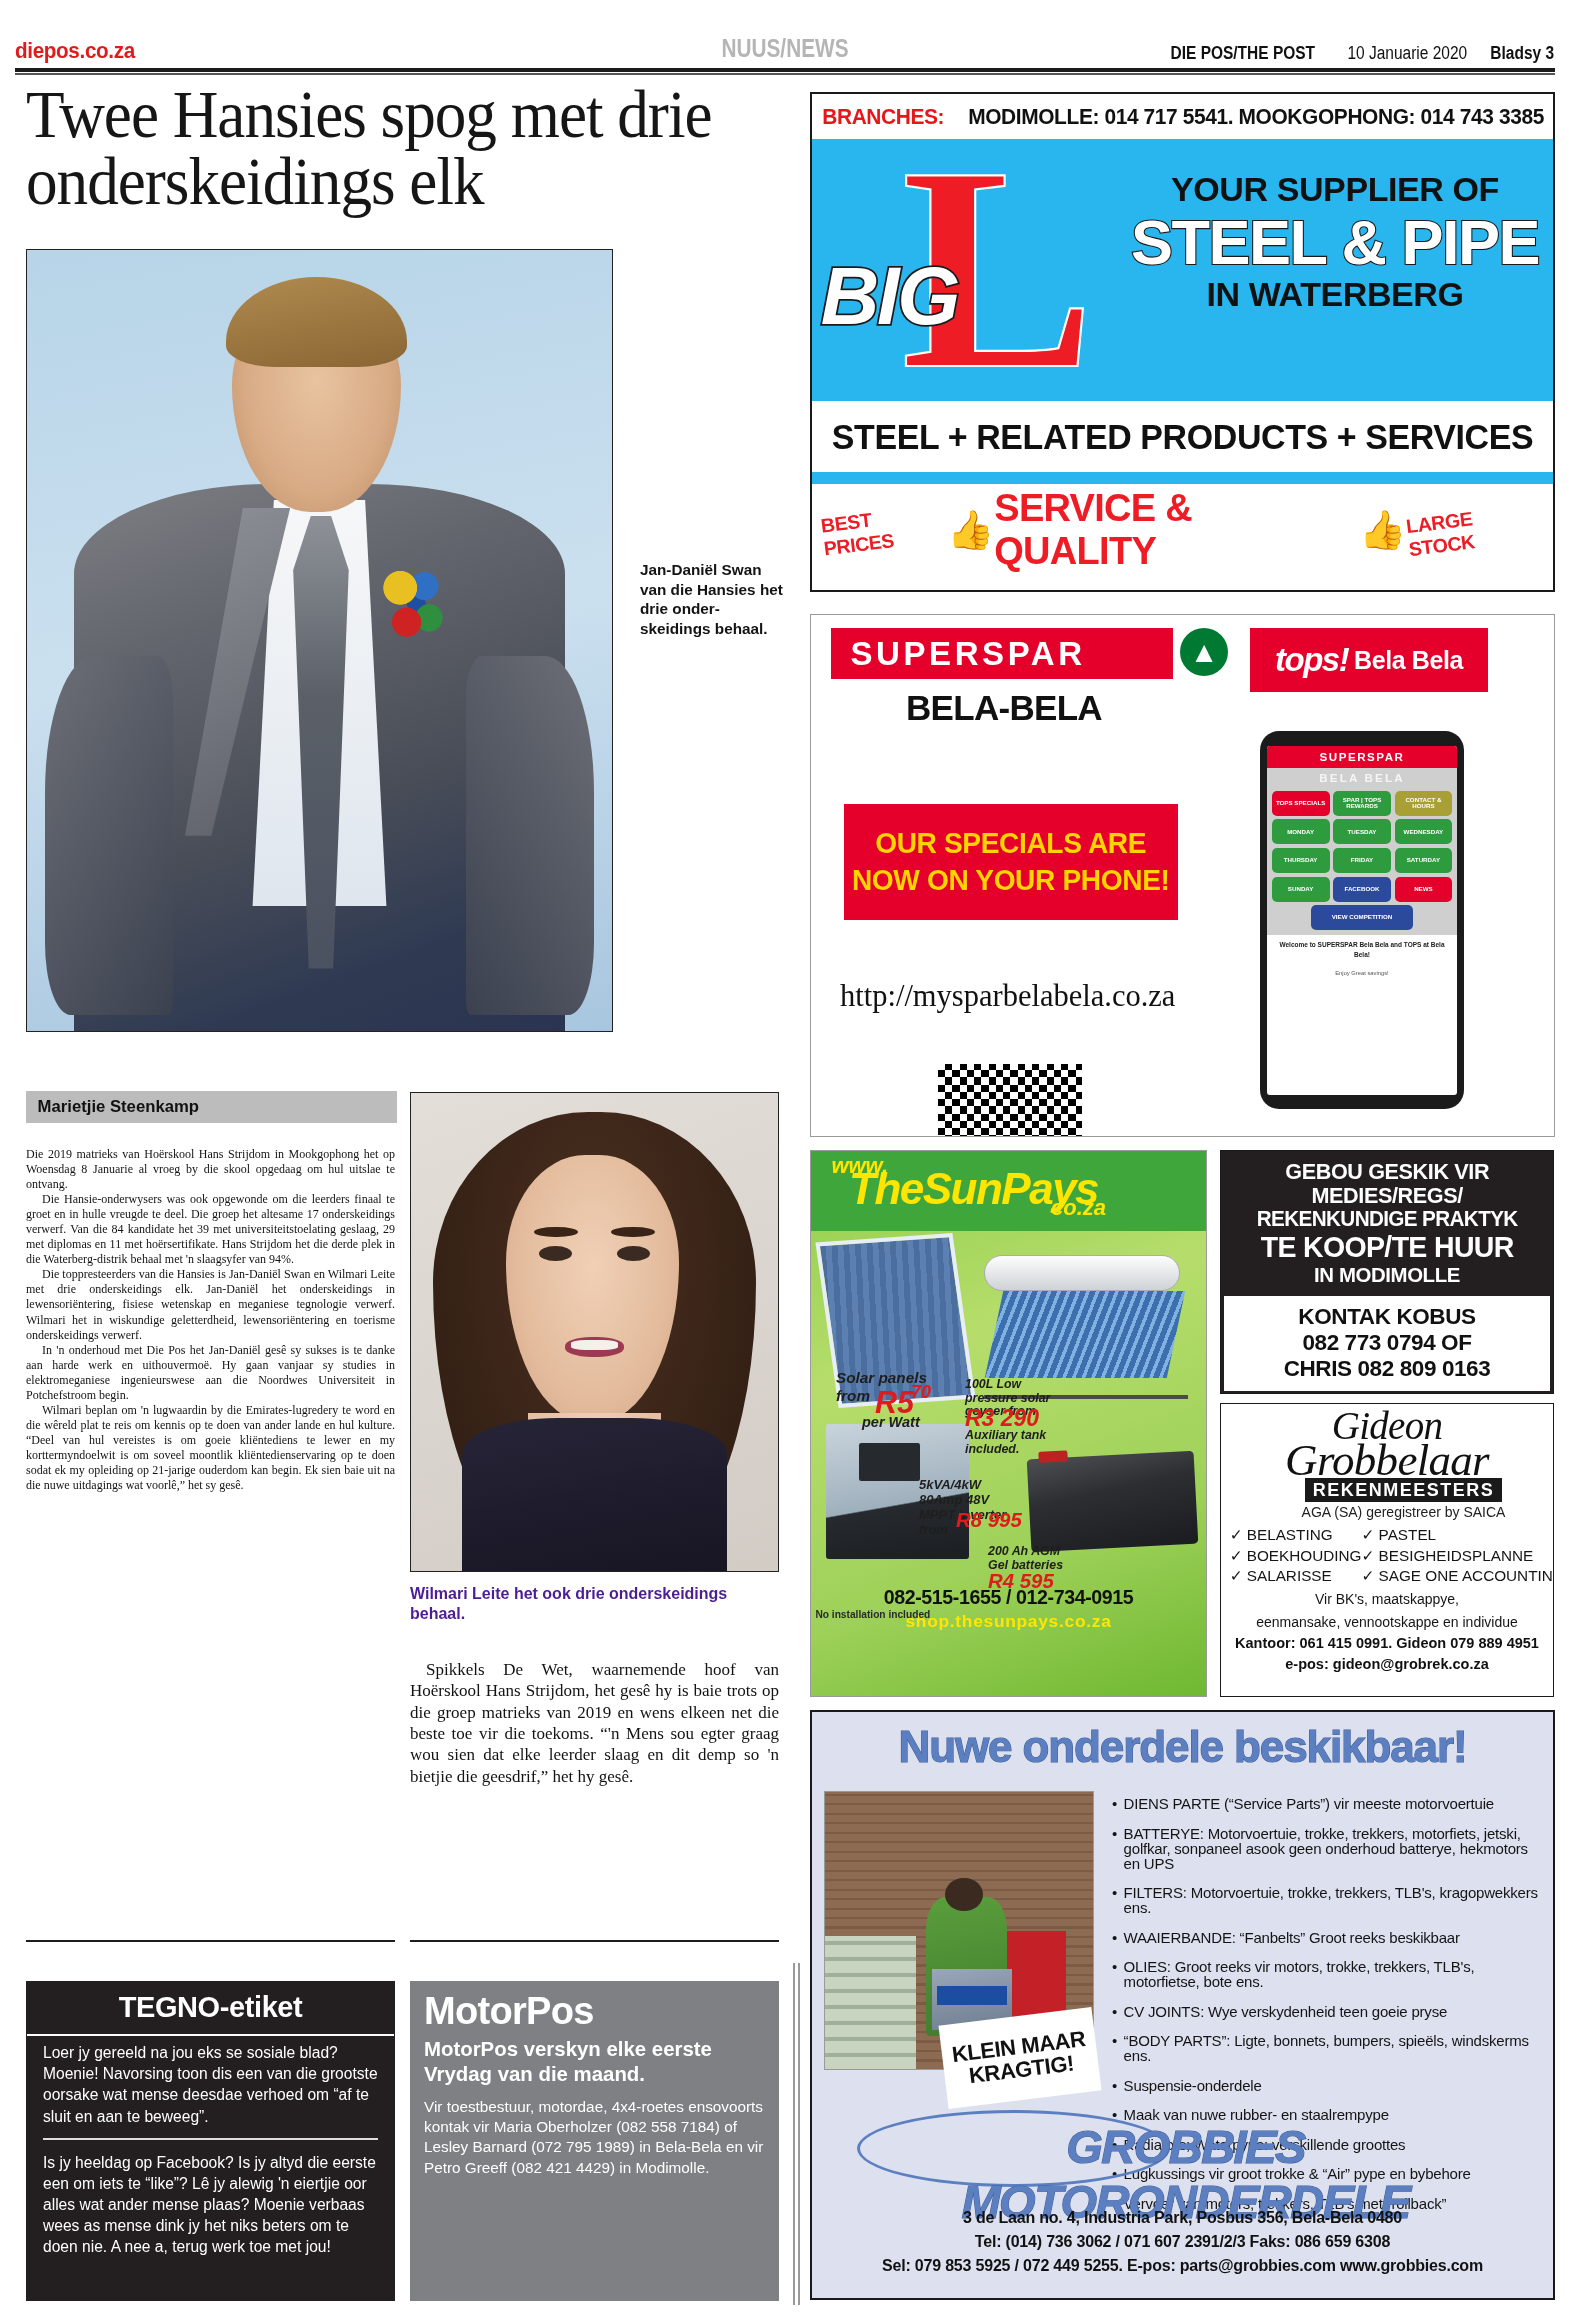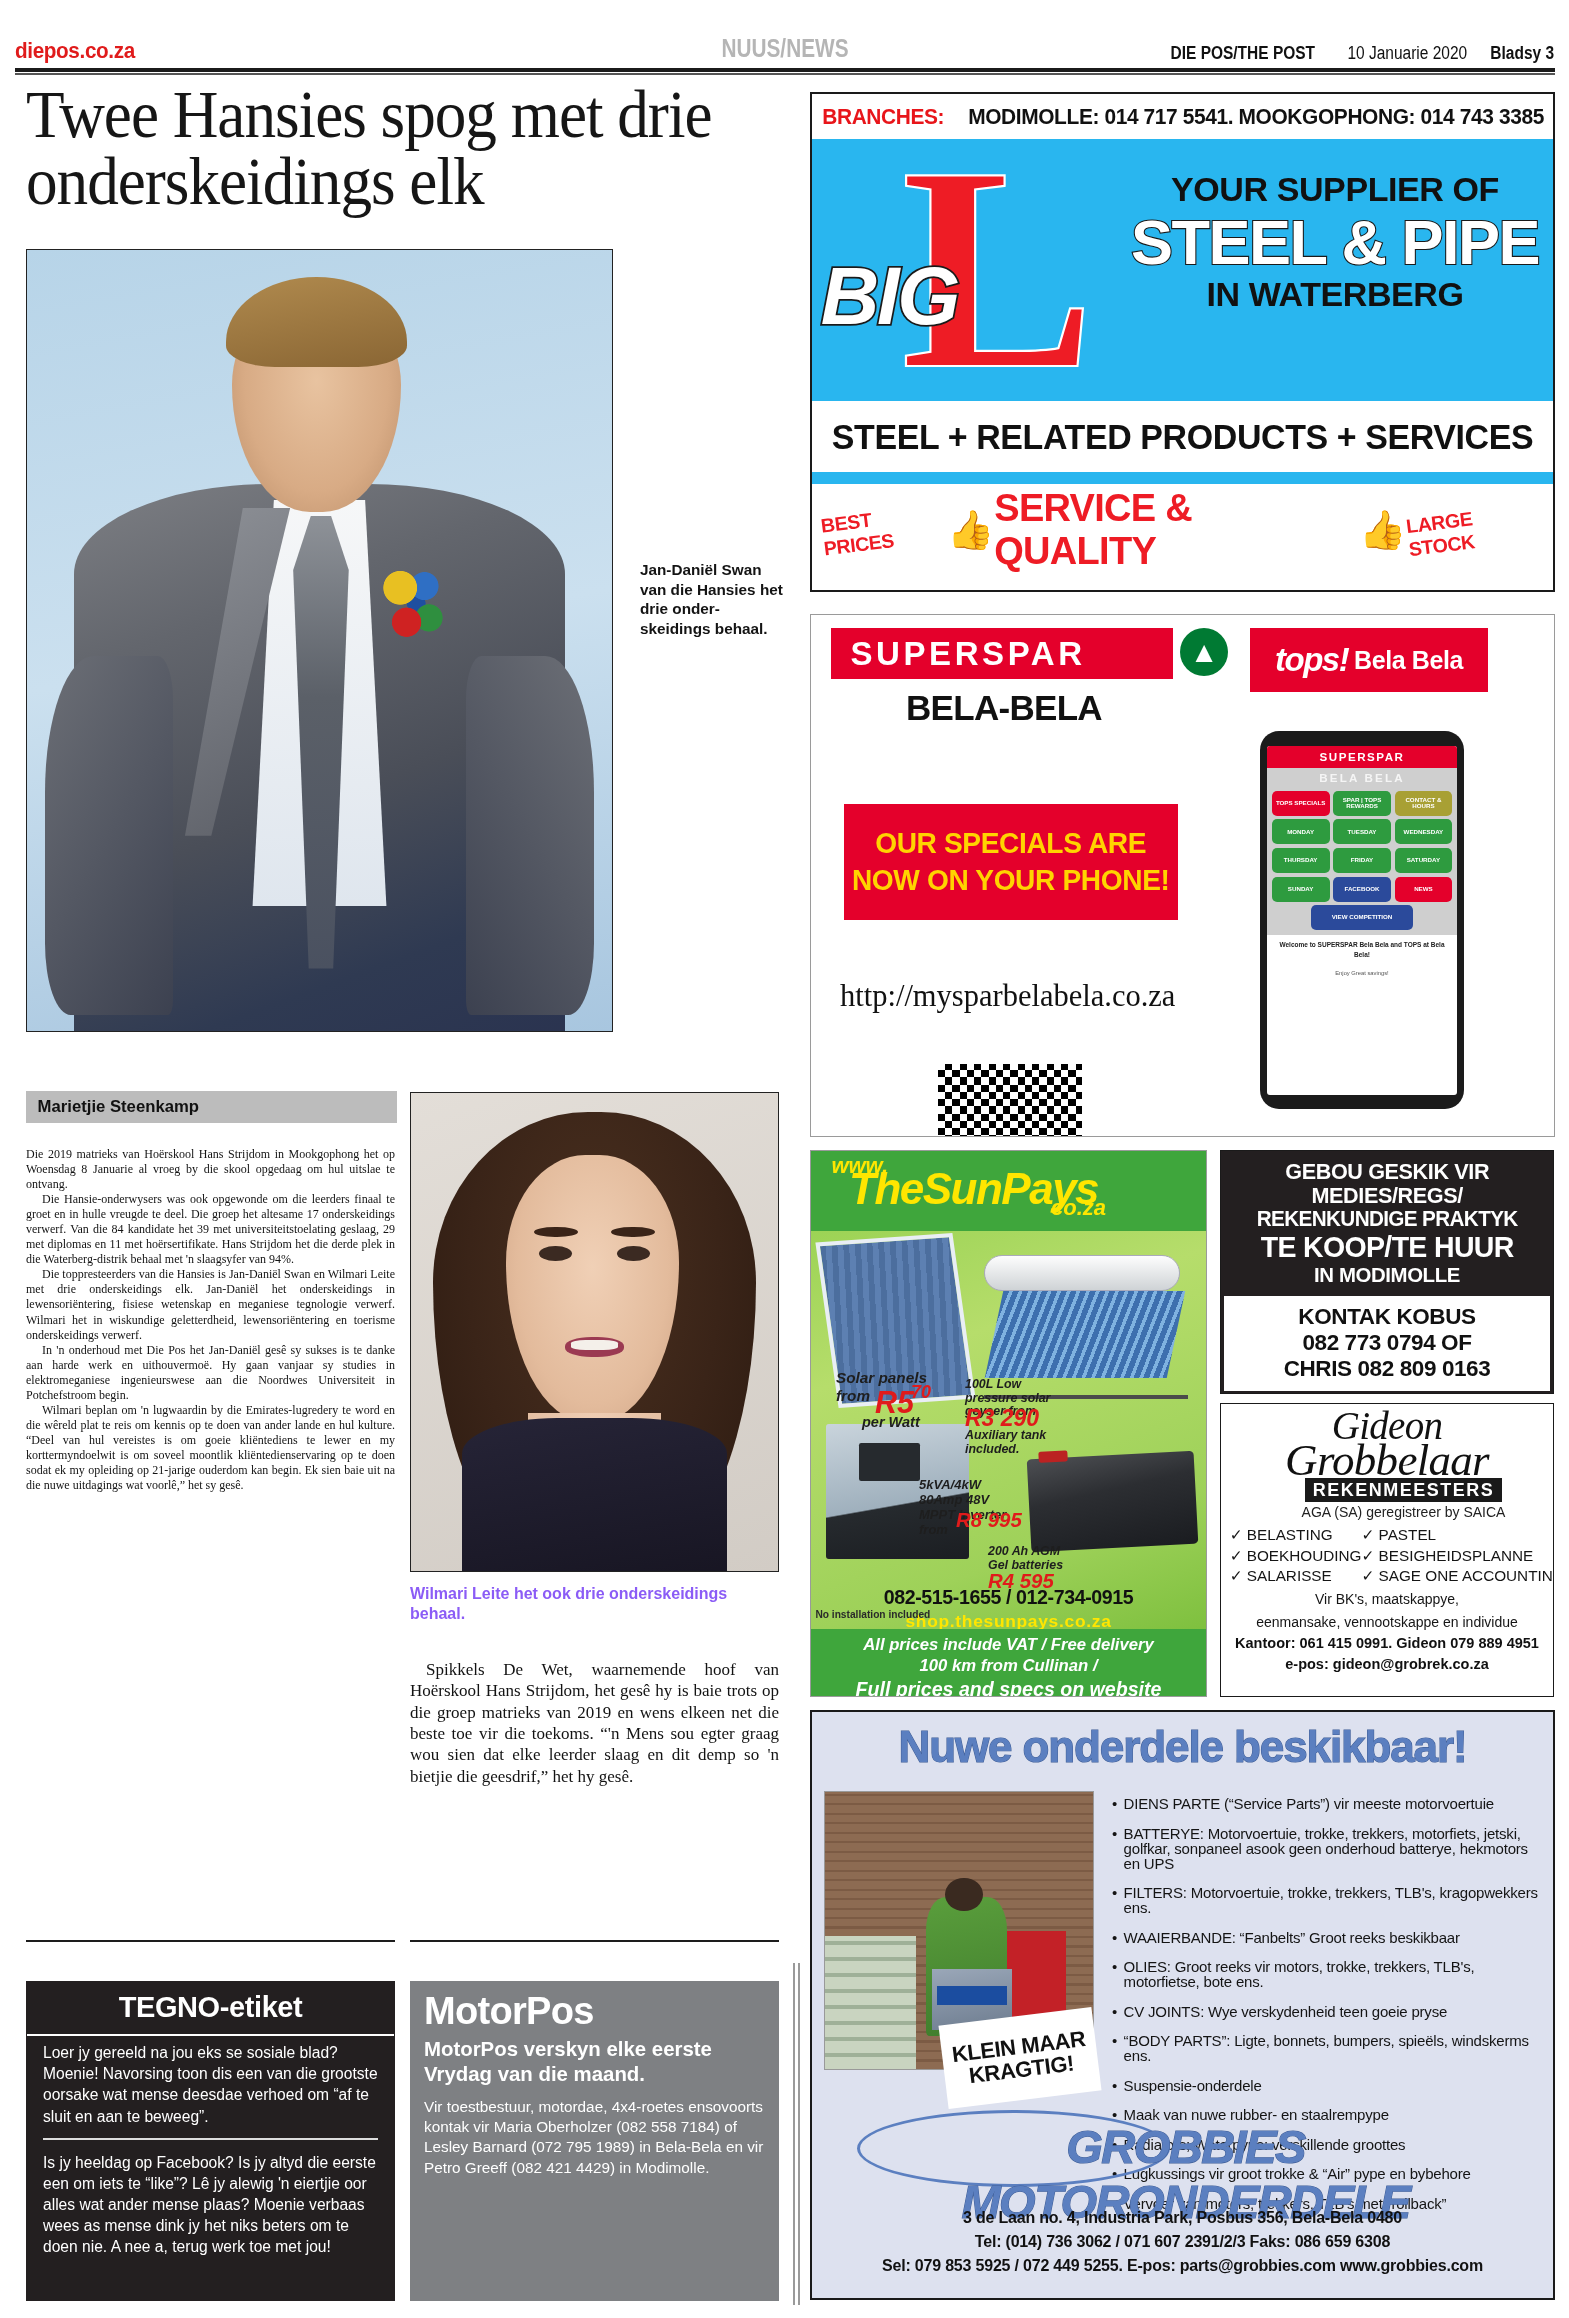--- a/index.html
+++ b/index.html
@@ -133,21 +133,21 @@
   .wm-browR{ position:absolute; left:54.5%; top:28%; width:12%; height:2.2%; background:#3a2418; border-radius:50%;}
   .wm-mouth{ position:absolute; left:42%; top:51%; width:16%; height:4.2%; background:#9b3a52; border-radius:45%;}
   .wm-teeth{ position:absolute; left:43.5%; top:51.6%; width:13%; height:2.2%; background:#f4f0ea; border-radius:30%;}
   .wm-top  { position:absolute; left:14%; top:68%; width:72%; height:34%;
     background: linear-gradient(170deg,#262437,#171522); border-radius: 36% 36% 0 0 / 22% 22% 0 0;}
   .wm-chest{ position:absolute; left:32%; top:67%; width:36%; height:16%;
     background: radial-gradient(ellipse at 50% 20%, #f0cfb6, #e0b99b); border-radius: 0 0 40% 40% / 0 0 60% 60%; }
 
   .cap-wm {
     position: absolute; left: 410px; top: 1584px; width: 369px;
-    font-size: 16px; font-weight: bold; line-height: 1.26; color: #8b5cf6;
+    font-size: 16px; font-weight: bold; line-height: 1.26; color: #4c1d95;
   }
 
   
   .col2 {
     position: absolute; left: 410px; top: 1659px; width: 369px;
     font-family: "Liberation Serif", serif;
     font-size: 17px; line-height: 1.255; color: #131313; text-align: justify;
   }
   .col2 p { text-indent: 16px; }
   .col2-rule { position:absolute; left:410px; top:1940px; width:369px; height:2.2px; background:#1d1d1d;}
@@ -554,25 +554,20 @@
     <div class="sun-lbl" style="left:108px; top:327px; width:99px; font-size:13px; line-height:1.15;">5kVA/4kW 80Amp 48V MPPT Inverter from</div>
     <div class="sun-lbl sun-price" style="left:145px; top:358px; font-size:20.4px;">R8 995</div>
 
     <div class="sun-lbl" style="left:177px; top:393px; width:84px; font-size:12.4px; line-height:1.15;">200 Ah AGM Gel batteries</div>
     <div class="sun-lbl sun-price" style="left:177px; top:419px; font-size:20.4px;">R4 595</div>
 
     <div class="sun-tel">082-515-1655 / 012-734-0915</div>
     <div class="sun-shop">shop.thesunpays.co.za</div>
     <div class="sun-noinst">No installation included</div>
 
-    <div class="sun-foot">
-      <div>All prices include VAT / Free delivery</div>
-      <div>100 km from Cullinan /</div>
-      <div class="big">Full prices and specs on website</div>
-    </div>
   </div>
 
   <div class="ad-gebou">
     <div class="gb-top">
       <div class="gb-l1">GEBOU GESKIK VIR</div>
       <div class="gb-l1">MEDIES/REGS/</div>
       <div class="gb-l3">REKENKUNDIGE PRAKTYK</div>
       <div class="gb-l4">TE KOOP/TE HUUR</div>
       <div class="gb-l5">IN MODIMOLLE</div>
     </div>

